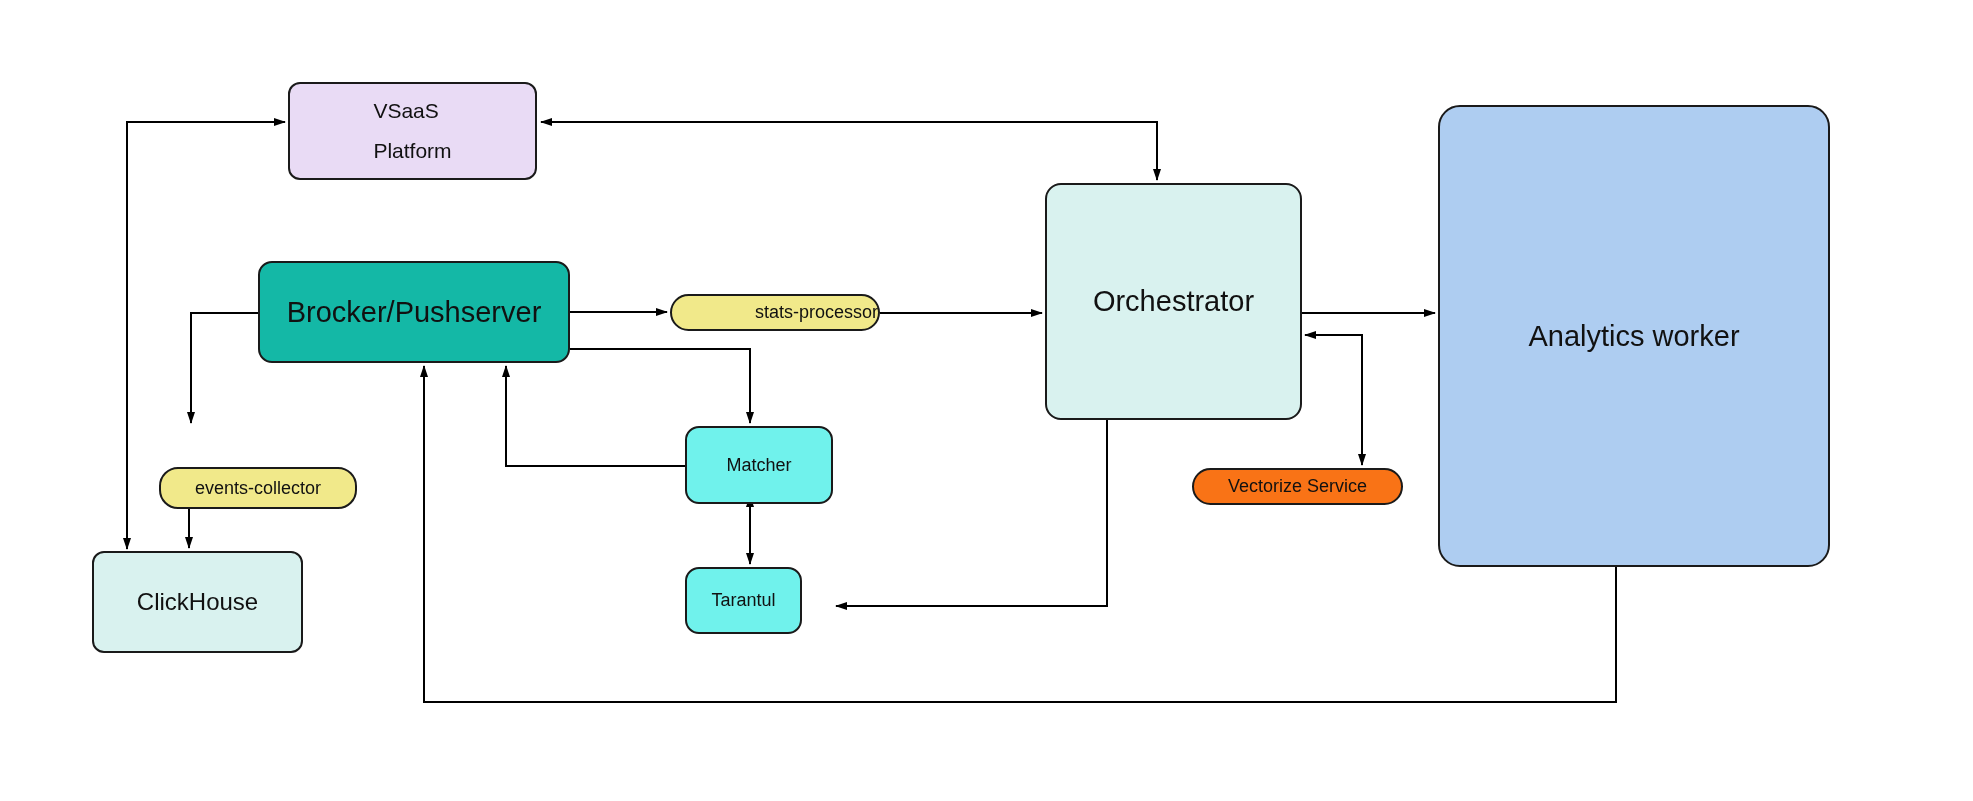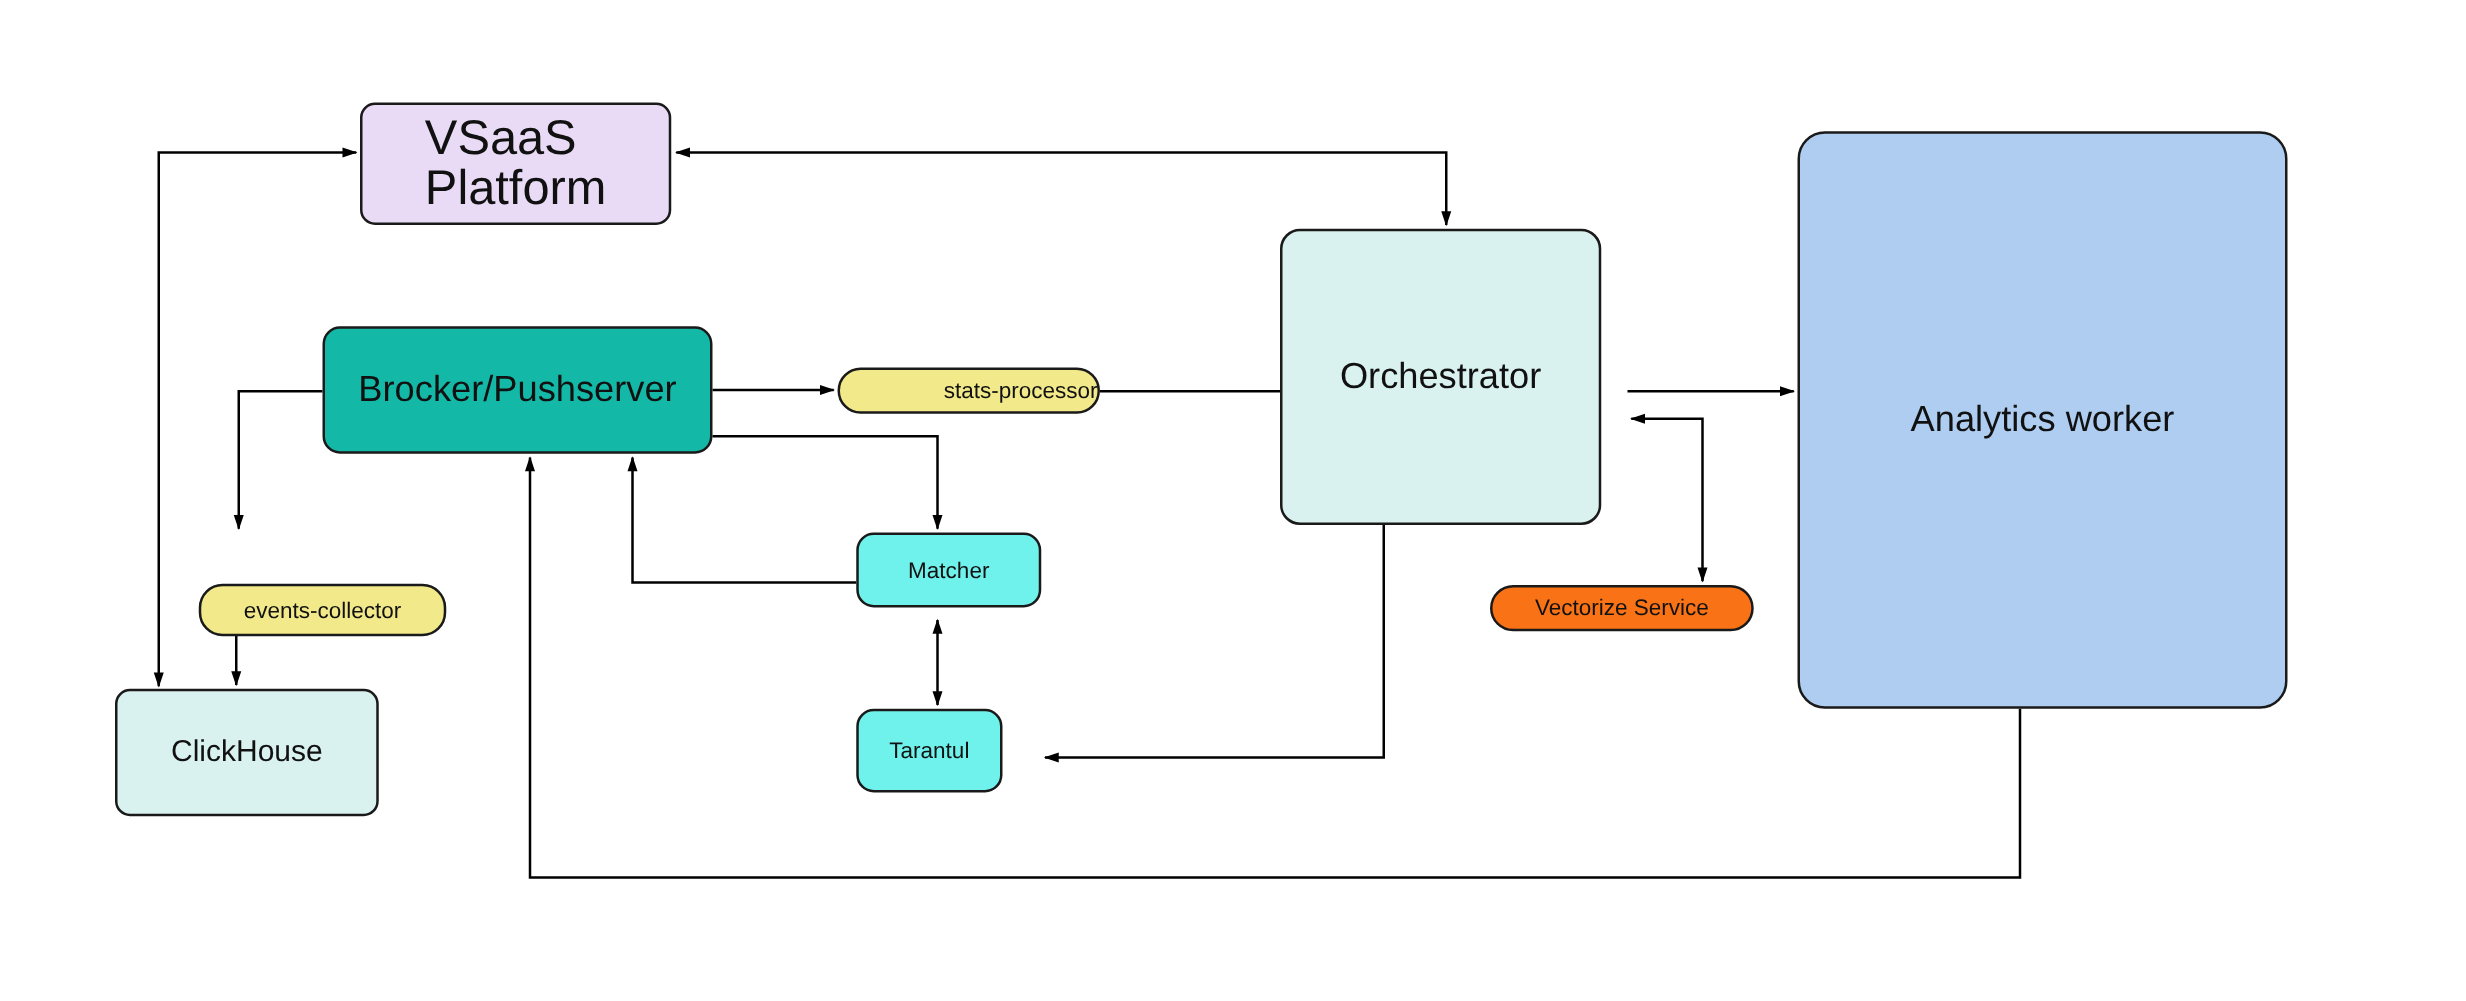--- a/index.html
+++ b/index.html
@@ -25,29 +25,29 @@
     justify-content: center;
     color: #111111;
     text-align: center;
   }
   .node .lbl { white-space: pre-line; }
   .big   { font-size: 29px; }
   .mid   { font-size: 24px; }
   .small { font-size: 18px; }
   .pill  { border-radius: 19px; font-size: 18px; }
 
-  #node-vsaas       { left: 288px;  top: 82px;  width: 249px; height: 98px;  border-radius: 12px; font-size: 39px; line-height: 40px; }
+  #node-vsaas       { left: 288px;  top: 82px;  width: 249px; height: 98px;  border-radius: 12px; font-size: 21px; line-height: 40px; }
   #node-vsaas .lbl  { text-align: left; }
   #node-brocker     { left: 258px;  top: 261px; width: 312px; height: 102px; border-radius: 14px; }
   #node-stats       { left: 670px;  top: 294px; width: 210px; height: 37px; justify-content: flex-end; }
   #node-events      { left: 159px;  top: 426px; width: 198px; height: 42px; margin-top: 41px; }
   #node-clickhouse  { left: 92px;   top: 551px; width: 211px; height: 102px; border-radius: 12px; }
-  #node-matcher     { left: 685px;  top: 426px; width: 148px; height: 60px;  border-radius: 14px; }
+  #node-matcher     { left: 685px;  top: 426px; width: 148px; height: 78px;  border-radius: 14px; }
   #node-tarantul    { left: 685px;  top: 567px; width: 117px; height: 67px;  border-radius: 14px; }
-  #node-orchestrator{ left: 1024px; top: 183px; width: 257px; height: 237px; border-radius: 16px; }
+  #node-orchestrator{ left: 1045px; top: 183px; width: 257px; height: 237px; border-radius: 16px; }
   #node-vectorize   { left: 1192px; top: 468px; width: 211px; height: 37px; }
   #node-analytics   { left: 1438px; top: 105px; width: 392px; height: 462px; border-radius: 22px; }
 </style>
 </head>
 <body>
 
 <div id="canvas">
 
   <svg id="edges" viewBox="0 0 1973 801" xmlns="http://www.w3.org/2000/svg">
     <defs>

